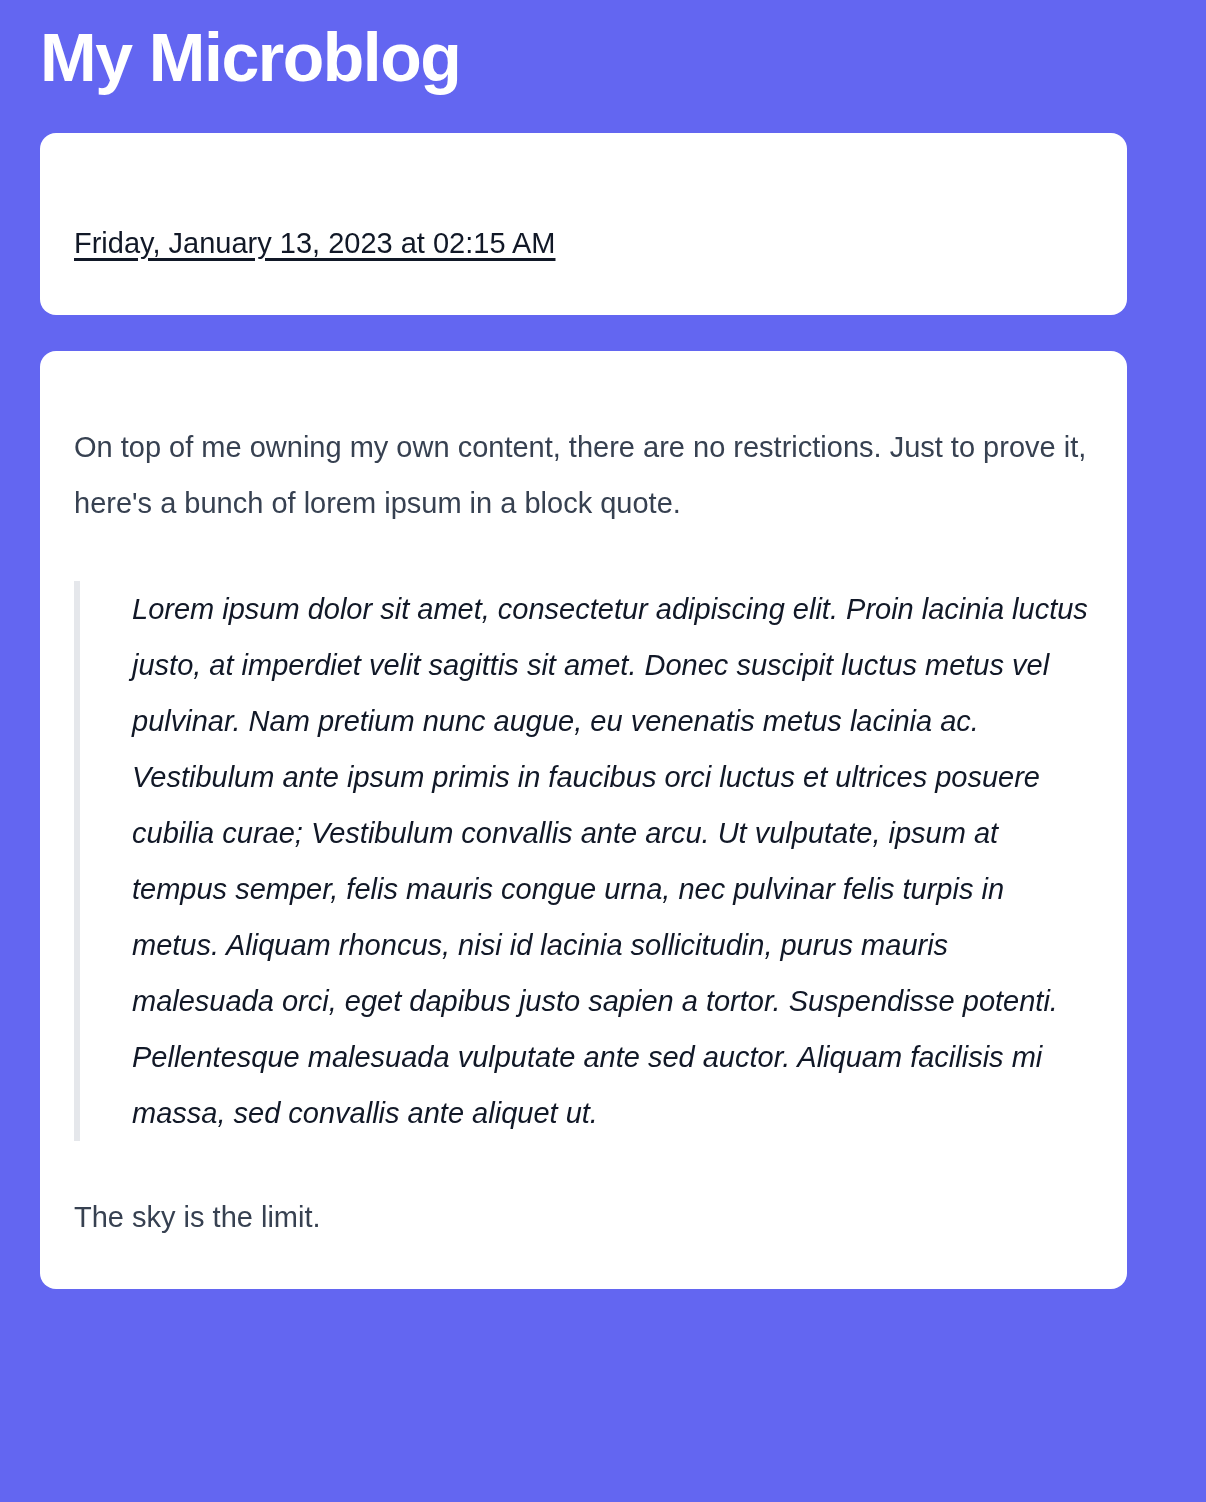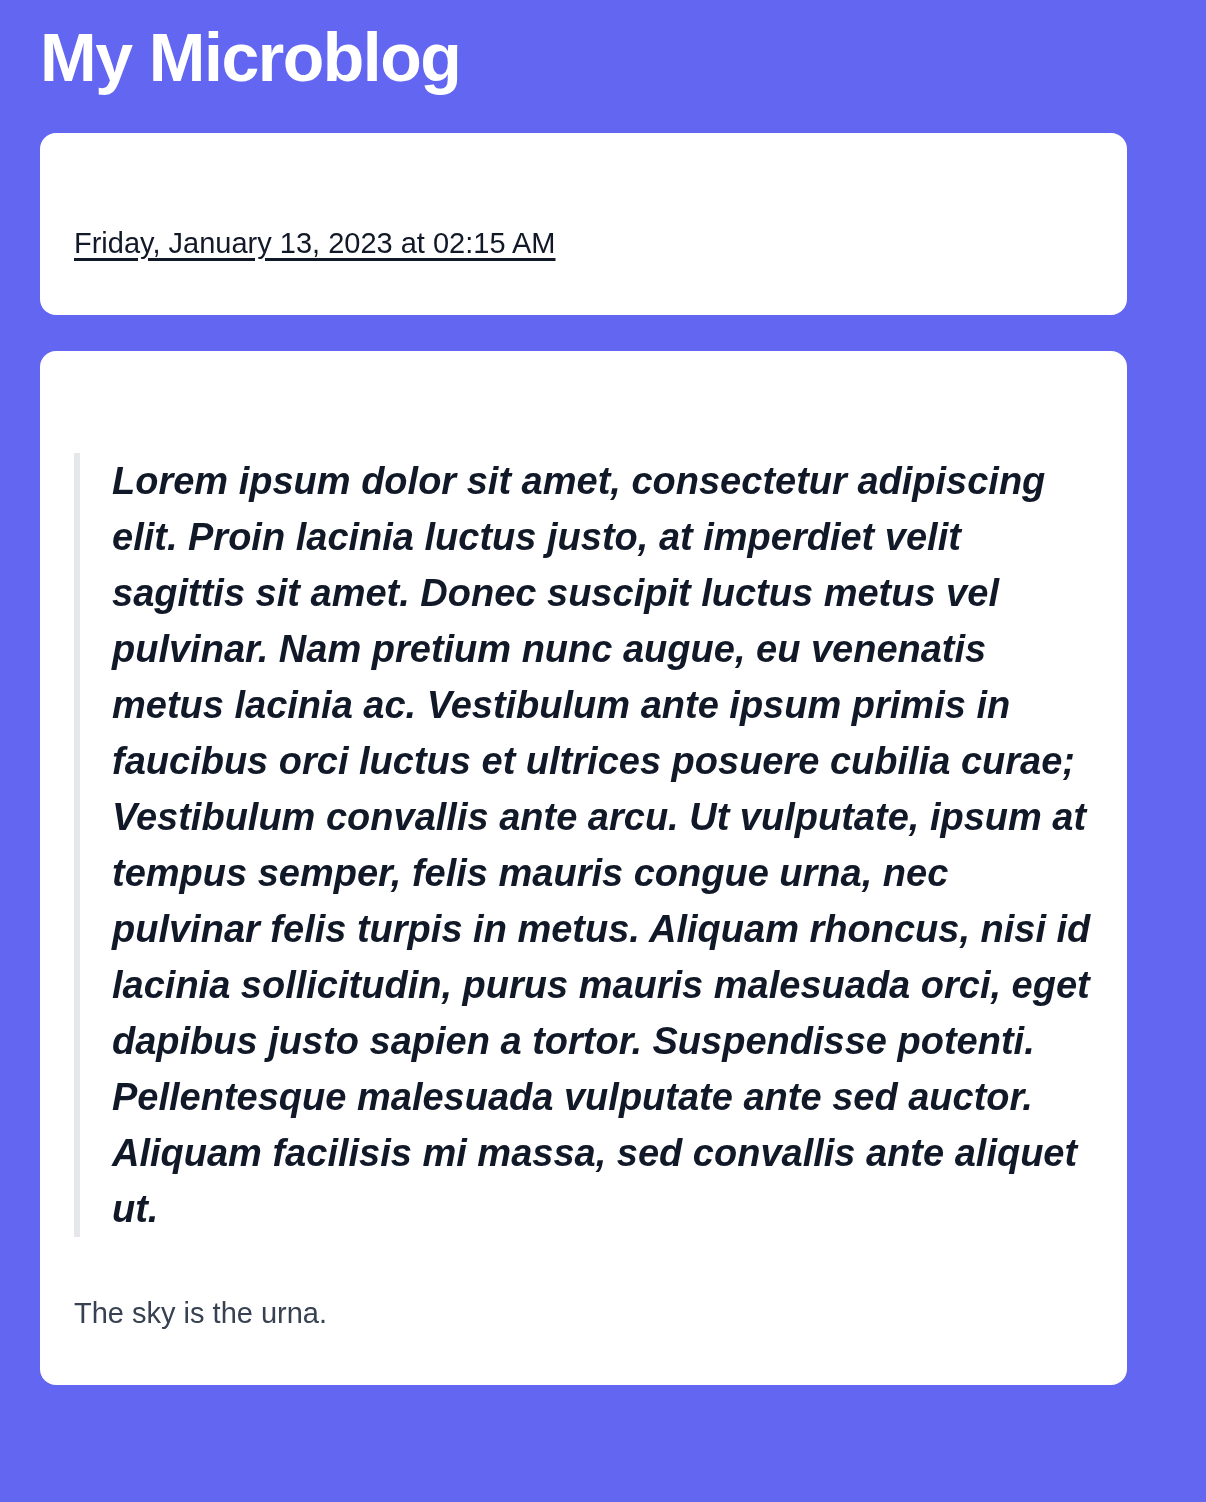--- a/index.html
+++ b/index.html
@@ -50,43 +50,44 @@
     line-height: 56px;
     font-weight: 500;
     text-decoration: underline;
     text-decoration-thickness: 2.5px;
     text-underline-offset: 5px;
     cursor: pointer;
   }
   blockquote.post-quote {
     margin-top: 50px;
     border-left: 6px solid var(--quote-border);
-    padding-left: 32px;
+    padding-left: 52px;
     color: var(--emphasis-text);
-    font-size: 38px;
+    font-size: 29px;
     line-height: 56px;
     font-style: italic;
-    font-weight: 700;
+    font-weight: 400;
   }
   .post-closing {
     color: var(--body-text);
     font-size: 29px;
     line-height: 56px;
     margin-top: 48px;
   }
 </style>
 </head>
 <body>
 
 <div class="page">
 
   <h1 class="site-title">My Microblog</h1>
 
   <article class="card">
     <a class="post-date">Friday, January 13, 2023 at 02:15 AM</a>
   </article>
 
   <article class="card">
+    <p class="post-body">On top of me owning my own content, there are no restrictions. Just to prove it, here's a bunch of lorem ipsum in a block quote.</p>
     <blockquote class="post-quote">Lorem ipsum dolor sit amet, consectetur adipiscing elit. Proin lacinia luctus justo, at imperdiet velit sagittis sit amet. Donec suscipit luctus metus vel pulvinar. Nam pretium nunc augue, eu venenatis metus lacinia ac. Vestibulum ante ipsum primis in faucibus orci luctus et ultrices posuere cubilia curae; Vestibulum convallis ante arcu. Ut vulputate, ipsum at tempus semper, felis mauris congue urna, nec pulvinar felis turpis in metus. Aliquam rhoncus, nisi id lacinia sollicitudin, purus mauris malesuada orci, eget dapibus justo sapien a tortor. Suspendisse potenti. Pellentesque malesuada vulputate ante sed auctor. Aliquam facilisis mi massa, sed convallis ante aliquet ut.</blockquote>
-    <p class="post-closing">The sky is the urna.</p>
+    <p class="post-closing">The sky is the limit.</p>
   </article>
 
 </div>
 
 </body></html>

